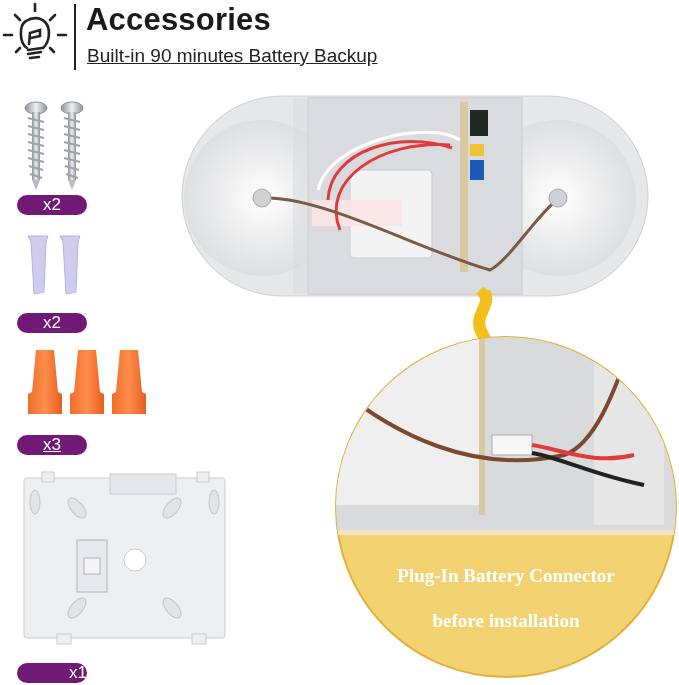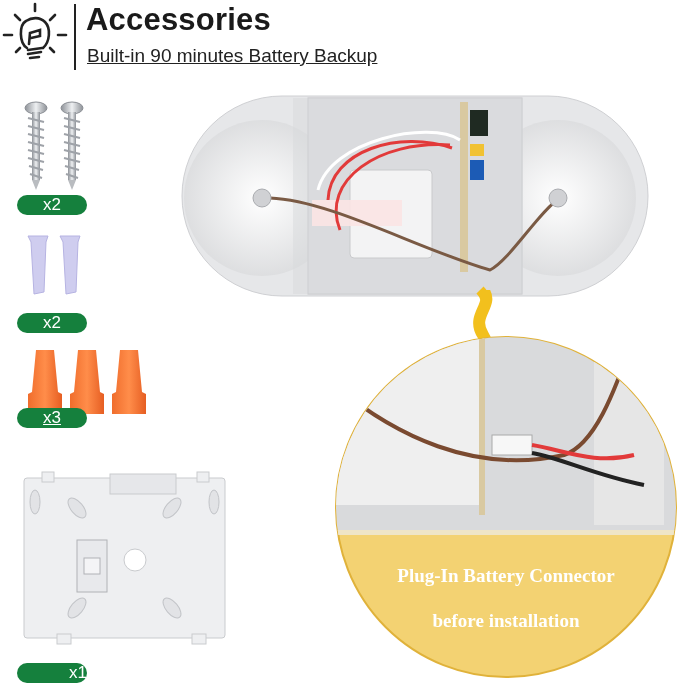--- a/index.html
+++ b/index.html
@@ -4,21 +4,21 @@
 <style>
   html,body{margin:0;padding:0;background:#fff;}
   body{width:679px;height:685px;position:relative;overflow:hidden;font-family:"Liberation Sans",sans-serif;}
   .abs{position:absolute;}
   
   .bulb{left:2px;top:2px;width:66px;height:66px;}
   .hdr-div{left:74px;top:4px;width:2px;height:66px;background:#222;}
   .title{left:86px;top:2px;font-size:31px;font-weight:bold;color:#1a1a1a;letter-spacing:0.2px;}
   .subtitle{left:87px;top:45px;font-size:19px;color:#222;text-decoration:underline;}
   
-  .badge{width:70px;height:20px;border-radius:10px;background:#15803d;color:#fff;font-size:17px;text-align:center;line-height:20px;left:17px;}
+  .badge{width:70px;height:20px;border-radius:10px;background:#701a75;color:#fff;font-size:17px;text-align:center;line-height:20px;left:17px;}
   .plate{left:22px;top:468px;width:205px;height:178px;}
   
   .housing{left:180px;top:90px;width:470px;height:212px;}
   .zoom-view{left:334px;top:335px;width:344px;height:344px;}
   .caption{color:#fff;font-family:"Liberation Serif",serif;font-weight:bold;text-align:center;width:344px;left:334px;}
 </style>
 </head>
 <body>
 
 <svg class="abs bulb" viewBox="0 0 66 66">
@@ -95,21 +95,21 @@
         <stop offset=".5" stop-color="#ff8d4a"></stop>
         <stop offset="1" stop-color="#e65e22"></stop>
       </linearGradient>
   </defs>
   <g fill="url(#nutg)">
     <path d="M10 4 L28 4 L32 46 L36 48 L36 68 L2 68 L2 48 L6 46 Z"></path>
     <path d="M52 4 L70 4 L74 46 L78 48 L78 68 L44 68 L44 48 L48 46 Z"></path>
     <path d="M94 4 L112 4 L116 46 L120 48 L120 68 L86 68 L86 48 L90 46 Z"></path>
   </g>
 </svg>
-<div class="abs badge" style="top:408px;text-decoration:underline;">x3</div>
+<div class="abs badge" style="top:435px;text-decoration:underline;">x3</div>
 
 <svg class="abs plate" viewBox="0 0 205 178">
   <rect x="2" y="10" width="201" height="160" rx="3" fill="#eeeff1" stroke="#c9cbce"></rect>
   <rect x="20" y="4" width="12" height="10" fill="#eeeff1" stroke="#c9cbce"></rect>
   <rect x="175" y="4" width="12" height="10" fill="#eeeff1" stroke="#c9cbce"></rect>
   <rect x="88" y="6" width="66" height="20" fill="#e6e7ea" stroke="#c9cbce"></rect>
   <rect x="35" y="166" width="14" height="10" fill="#eeeff1" stroke="#c9cbce"></rect>
   <rect x="170" y="166" width="14" height="10" fill="#eeeff1" stroke="#c9cbce"></rect>
   <g fill="#e2e3e6" stroke="#c2c4c8">
     <ellipse cx="13" cy="34" rx="5" ry="12"></ellipse>

